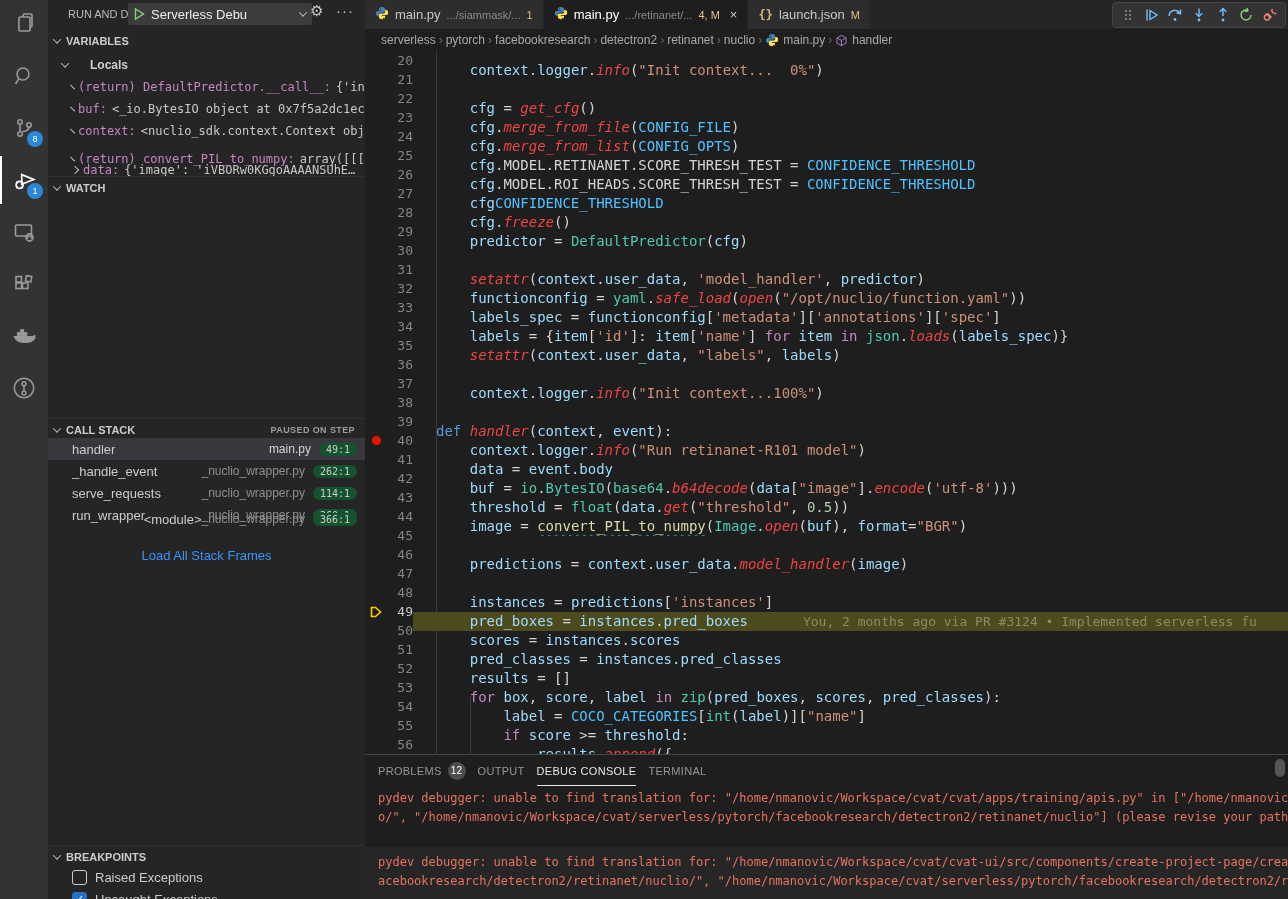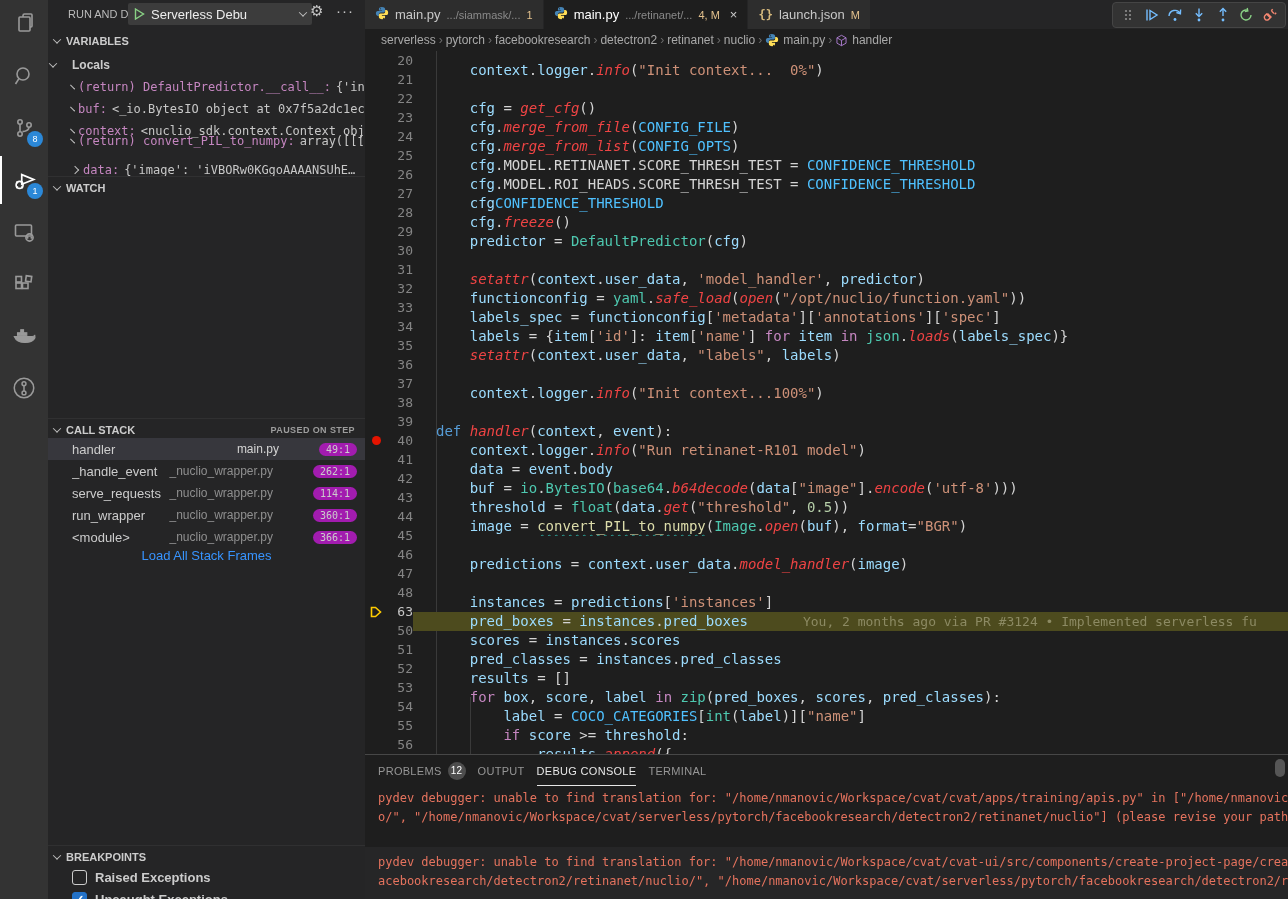--- a/index.html
+++ b/index.html
@@ -28,35 +28,35 @@
   .sb-sec-head { position:absolute; left:0; width:100%; height:22px; display:flex; align-items:center; gap:6px;
                  font-size:11px; font-weight:bold; color:#cccccc; padding-left:6px; border-top:1px solid #303031; cursor:pointer; }
   .chev { display:inline-block; width:6px; height:6px; border-right:1.3px solid #bdbdbd; border-bottom:1.3px solid #bdbdbd; }
   .chev.down { transform:rotate(45deg) translate(-1px,-1px); }
   .chev.right { transform:rotate(-45deg); }
 
   .var-row { position:absolute; left:0; width:100%; height:22px; display:flex; align-items:center; gap:5px;
              padding-left:24px; font-size:12px; white-space:nowrap; overflow:hidden; cursor:pointer; }
   .var-row .vname { color:#c586c0; flex:0 0 auto; }
   .var-row .vval  { color:#c8c8c8; }
-  #scope-row { position:absolute; left:0; width:100%; height:22px; display:flex; align-items:center; gap:16px; padding-left:2px;
+  #scope-row { position:absolute; left:0; width:100%; height:22px; display:flex; align-items:center; gap:22px; padding-left:14px;
                font-size:12px; font-weight:bold; color:#cccccc; cursor:pointer; }
 
   .stack-row { position:absolute; left:0; width:100%; height:22px; display:flex; align-items:center;
                padding:0 8px 0 24px; font-size:13px; color:#cccccc; cursor:pointer; }
   .stack-row.selected { background:#37373d; }
   .stack-row .sname { flex:1; white-space:nowrap; overflow:hidden; }
   .stack-row .sfile { color:#8f8f8f; font-size:12px; margin-right:8px; }
   .stack-row.selected .sfile { color:#d4d4d4; }
-  .stack-row .spos { background:#a21caf; color:#cccccc; border-radius:9px; padding:1px 7px; font-size:10px;margin-left:32px; }
+  .stack-row .spos { background:#14532d; color:#cccccc; border-radius:9px; padding:1px 7px; font-size:10px; }
   #stack-link { position:absolute; left:0; width:100%; text-align:center; color:#3794ff; font-size:13px; cursor:pointer; }
   #paused-badge { margin-left:auto; margin-right:10px; font-size:9px; letter-spacing:.4px; color:#9d9d9d; font-weight:bold; }
 
   .bp-row { position:absolute; left:0; width:100%; height:22px; display:flex; align-items:center; gap:8px; padding-left:24px;
-            font-size:13px; color:#cccccc; cursor:pointer;font-weight:bold; }
+            font-size:13px; color:#cccccc; cursor:pointer; }
   .cbox { width:15px; height:15px; border:1px solid #cccccc; border-radius:3px; background:transparent; flex:0 0 auto; }
   .cbox.checked { background:#2372c8; border-color:#2372c8; position:relative; }
   .cbox.checked::after { content:"✓"; color:#fff; font-size:11px; position:absolute; left:2px; top:0px; }
 
   
   #editor { position:absolute; left:365px; top:0; right:0; height:754px; background:#1e1e1e; }
   #tabbar { position:absolute; left:0; top:0; right:0; height:29px; background:#252526; display:flex; }
   .tab { height:29px; display:flex; align-items:center; gap:6px; padding:0 10px; background:#2d2d2d;
          border-right:1px solid #252526; cursor:pointer; white-space:nowrap; }
   .tab.active { background:#1e1e1e; }
@@ -205,21 +205,21 @@
       <div class="var-row mono" style="top: 98px;">
         <span class="chev right"></span>
         <span class="vname">buf:</span>
         <span class="vval">&lt;_io.BytesIO object at 0x7f5a2dc1ecc0&gt;</span>
       </div>
       <div class="var-row mono" style="top: 120px;">
         <span class="chev right"></span>
         <span class="vname">context:</span>
         <span class="vval">&lt;nuclio_sdk.context.Context objec…</span>
       </div>
-      <div class="var-row mono" style="top: 130px;">
+      <div class="var-row mono" style="top: 148px;">
         <span class="chev right"></span>
         <span class="vname">(return) convert_PIL_to_numpy:</span>
         <span class="vval">array([[[ 6…</span>
       </div>
       <div class="var-row mono" style="top: 164px; height: 12px;">
         <span class="chev right"></span>
         <span class="vname">data:</span>
         <span class="vval">{'image': 'iVBORw0KGgoAAAANSUhE…</span>
       </div>
     </div>
@@ -248,21 +248,21 @@
       <div class="stack-row" style="top: 482px;">
         <span class="sname">serve_requests</span>
         <span class="sfile">_nuclio_wrapper.py</span>
         <span class="spos mono">114:1</span>
       </div>
       <div class="stack-row" style="top: 504px;">
         <span class="sname">run_wrapper</span>
         <span class="sfile">_nuclio_wrapper.py</span>
         <span class="spos mono">360:1</span>
       </div>
-      <div class="stack-row" style="top: 526px;">
+      <div class="stack-row" style="top: 508px; text-align: right;">
         <span class="sname">&lt;module&gt;</span>
         <span class="sfile">_nuclio_wrapper.py</span>
         <span class="spos mono">366:1</span>
       </div>
     </div>
   <div id="stack-link" style="top:548px">Load All Stack Frames</div>
 
   <div class="sb-sec-head" style="top:845px">
     <span class="chev down"></span>
     <span>BREAKPOINTS</span>
@@ -379,21 +379,21 @@
         <div class="line"><span class="glyph"></span><span class="lnum">41</span><span class="lwrap"><span class="tk-t">    </span><span class="tk-v">data</span><span class="tk-t"> = </span><span class="tk-v">event</span><span class="tk-t">.</span><span class="tk-v">body</span></span></div>
         <div class="line"><span class="glyph"></span><span class="lnum">42</span><span class="lwrap"><span class="tk-t">    </span><span class="tk-v">buf</span><span class="tk-t"> = </span><span class="tk-c">io</span><span class="tk-t">.</span><span class="tk-c">BytesIO</span><span class="tk-t">(</span><span class="tk-c">base64</span><span class="tk-t">.</span><span class="tk-f">b64decode</span><span class="tk-t">(</span><span class="tk-v">data</span><span class="tk-t">[</span><span class="tk-s">"image"</span><span class="tk-t">].</span><span class="tk-f">encode</span><span class="tk-t">(</span><span class="tk-s">'utf-8'</span><span class="tk-t">)))</span></span></div>
         <div class="line"><span class="glyph"></span><span class="lnum">43</span><span class="lwrap"><span class="tk-t">    </span><span class="tk-v">threshold</span><span class="tk-t"> = </span><span class="tk-c">float</span><span class="tk-t">(</span><span class="tk-v">data</span><span class="tk-t">.</span><span class="tk-f">get</span><span class="tk-t">(</span><span class="tk-s">"threshold"</span><span class="tk-t">, </span><span class="tk-n">0.5</span><span class="tk-t">))</span></span></div>
         <div class="line"><span class="glyph"></span><span class="lnum">44</span><span class="lwrap"><span class="tk-t">    </span><span class="tk-v">image</span><span class="tk-t"> = </span><span class="tk-fw">convert_PIL_to_numpy</span><span class="tk-t">(</span><span class="tk-c">Image</span><span class="tk-t">.</span><span class="tk-f">open</span><span class="tk-t">(</span><span class="tk-v">buf</span><span class="tk-t">), </span><span class="tk-p">format</span><span class="tk-t">=</span><span class="tk-s">"BGR"</span><span class="tk-t">)</span></span></div>
         <div class="line"><span class="glyph"></span><span class="lnum">45</span><span class="lwrap"></span></div>
         <div class="line"><span class="glyph"></span><span class="lnum">46</span><span class="lwrap"><span class="tk-t">    </span><span class="tk-v">predictions</span><span class="tk-t"> = </span><span class="tk-v">context</span><span class="tk-t">.</span><span class="tk-v">user_data</span><span class="tk-t">.</span><span class="tk-f">model_handler</span><span class="tk-t">(</span><span class="tk-v">image</span><span class="tk-t">)</span></span></div>
         <div class="line"><span class="glyph"></span><span class="lnum">47</span><span class="lwrap"></span></div>
         <div class="line"><span class="glyph"></span><span class="lnum">48</span><span class="lwrap"><span class="tk-t">    </span><span class="tk-v">instances</span><span class="tk-t"> = </span><span class="tk-v">predictions</span><span class="tk-t">[</span><span class="tk-s">'instances'</span><span class="tk-t">]</span></span></div>
         <div class="line cur"><span class="glyph"><svg width="12" height="12" viewBox="0 0 12 12" fill="none" stroke="#ffcc00" stroke-width="1.6">
               <path d="M1.5 1.5h4l5 4.5-5 4.5h-4z"></path>
-            </svg></span><span class="lnum">63</span><span class="lwrap"><span class="tk-t">    </span><span class="tk-v">pred_boxes</span><span class="tk-t"> = </span><span class="tk-v">instances</span><span class="tk-t">.</span><span class="tk-v">pred_boxes</span><span class="blame">You, 2 months ago via PR #3124 • Implemented serverless fu</span></span></div>
+            </svg></span><span class="lnum">49</span><span class="lwrap"><span class="tk-t">    </span><span class="tk-v">pred_boxes</span><span class="tk-t"> = </span><span class="tk-v">instances</span><span class="tk-t">.</span><span class="tk-v">pred_boxes</span><span class="blame">You, 2 months ago via PR #3124 • Implemented serverless fu</span></span></div>
         <div class="line"><span class="glyph"></span><span class="lnum">50</span><span class="lwrap"><span class="tk-t">    </span><span class="tk-v">scores</span><span class="tk-t"> = </span><span class="tk-v">instances</span><span class="tk-t">.</span><span class="tk-v">scores</span></span></div>
         <div class="line"><span class="glyph"></span><span class="lnum">51</span><span class="lwrap"><span class="tk-t">    </span><span class="tk-v">pred_classes</span><span class="tk-t"> = </span><span class="tk-v">instances</span><span class="tk-t">.</span><span class="tk-v">pred_classes</span></span></div>
         <div class="line"><span class="glyph"></span><span class="lnum">52</span><span class="lwrap"><span class="tk-t">    </span><span class="tk-v">results</span><span class="tk-t"> = []</span></span></div>
         <div class="line"><span class="glyph"></span><span class="lnum">53</span><span class="lwrap"><span class="tk-t">    </span><span class="tk-k">for</span><span class="tk-t"> </span><span class="tk-v">box</span><span class="tk-t">, </span><span class="tk-v">score</span><span class="tk-t">, </span><span class="tk-v">label</span><span class="tk-t"> </span><span class="tk-k">in</span><span class="tk-t"> </span><span class="tk-c">zip</span><span class="tk-t">(</span><span class="tk-v">pred_boxes</span><span class="tk-t">, </span><span class="tk-v">scores</span><span class="tk-t">, </span><span class="tk-v">pred_classes</span><span class="tk-t">):</span></span></div>
         <div class="line"><span class="glyph"></span><span class="lnum">54</span><span class="lwrap"><span class="tk-t">        </span><span class="tk-v">label</span><span class="tk-t"> = </span><span class="tk-C">COCO_CATEGORIES</span><span class="tk-t">[</span><span class="tk-c">int</span><span class="tk-t">(</span><span class="tk-v">label</span><span class="tk-t">)][</span><span class="tk-s">"name"</span><span class="tk-t">]</span></span></div>
         <div class="line"><span class="glyph"></span><span class="lnum">55</span><span class="lwrap"><span class="tk-t">        </span><span class="tk-k">if</span><span class="tk-t"> </span><span class="tk-v">score</span><span class="tk-t"> &gt;= </span><span class="tk-v">threshold</span><span class="tk-t">:</span></span></div>
         <div class="line"><span class="glyph"></span><span class="lnum">56</span><span class="lwrap"><span class="tk-t">            </span><span class="tk-v">results</span><span class="tk-t">.</span><span class="tk-f">append</span><span class="tk-t">({</span></span></div>
       </div>
   </div>
 </div>

